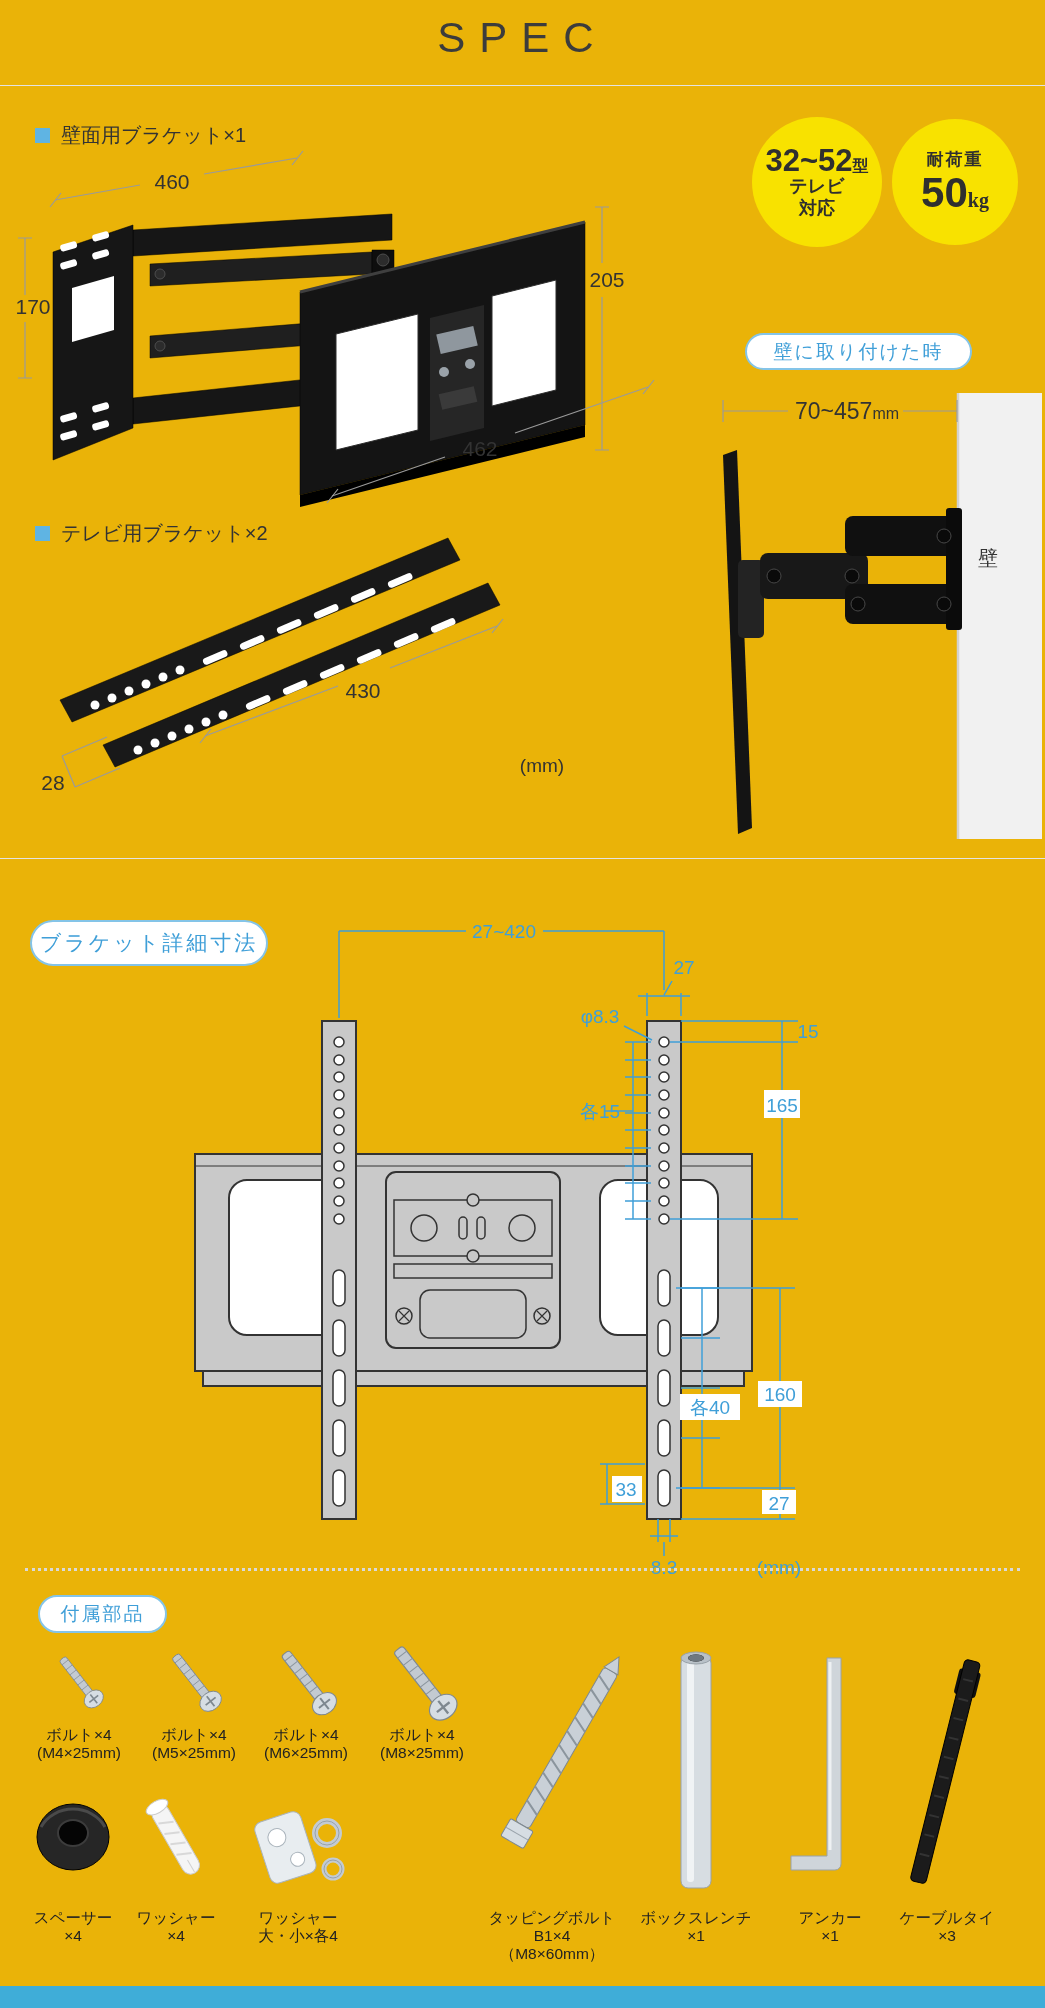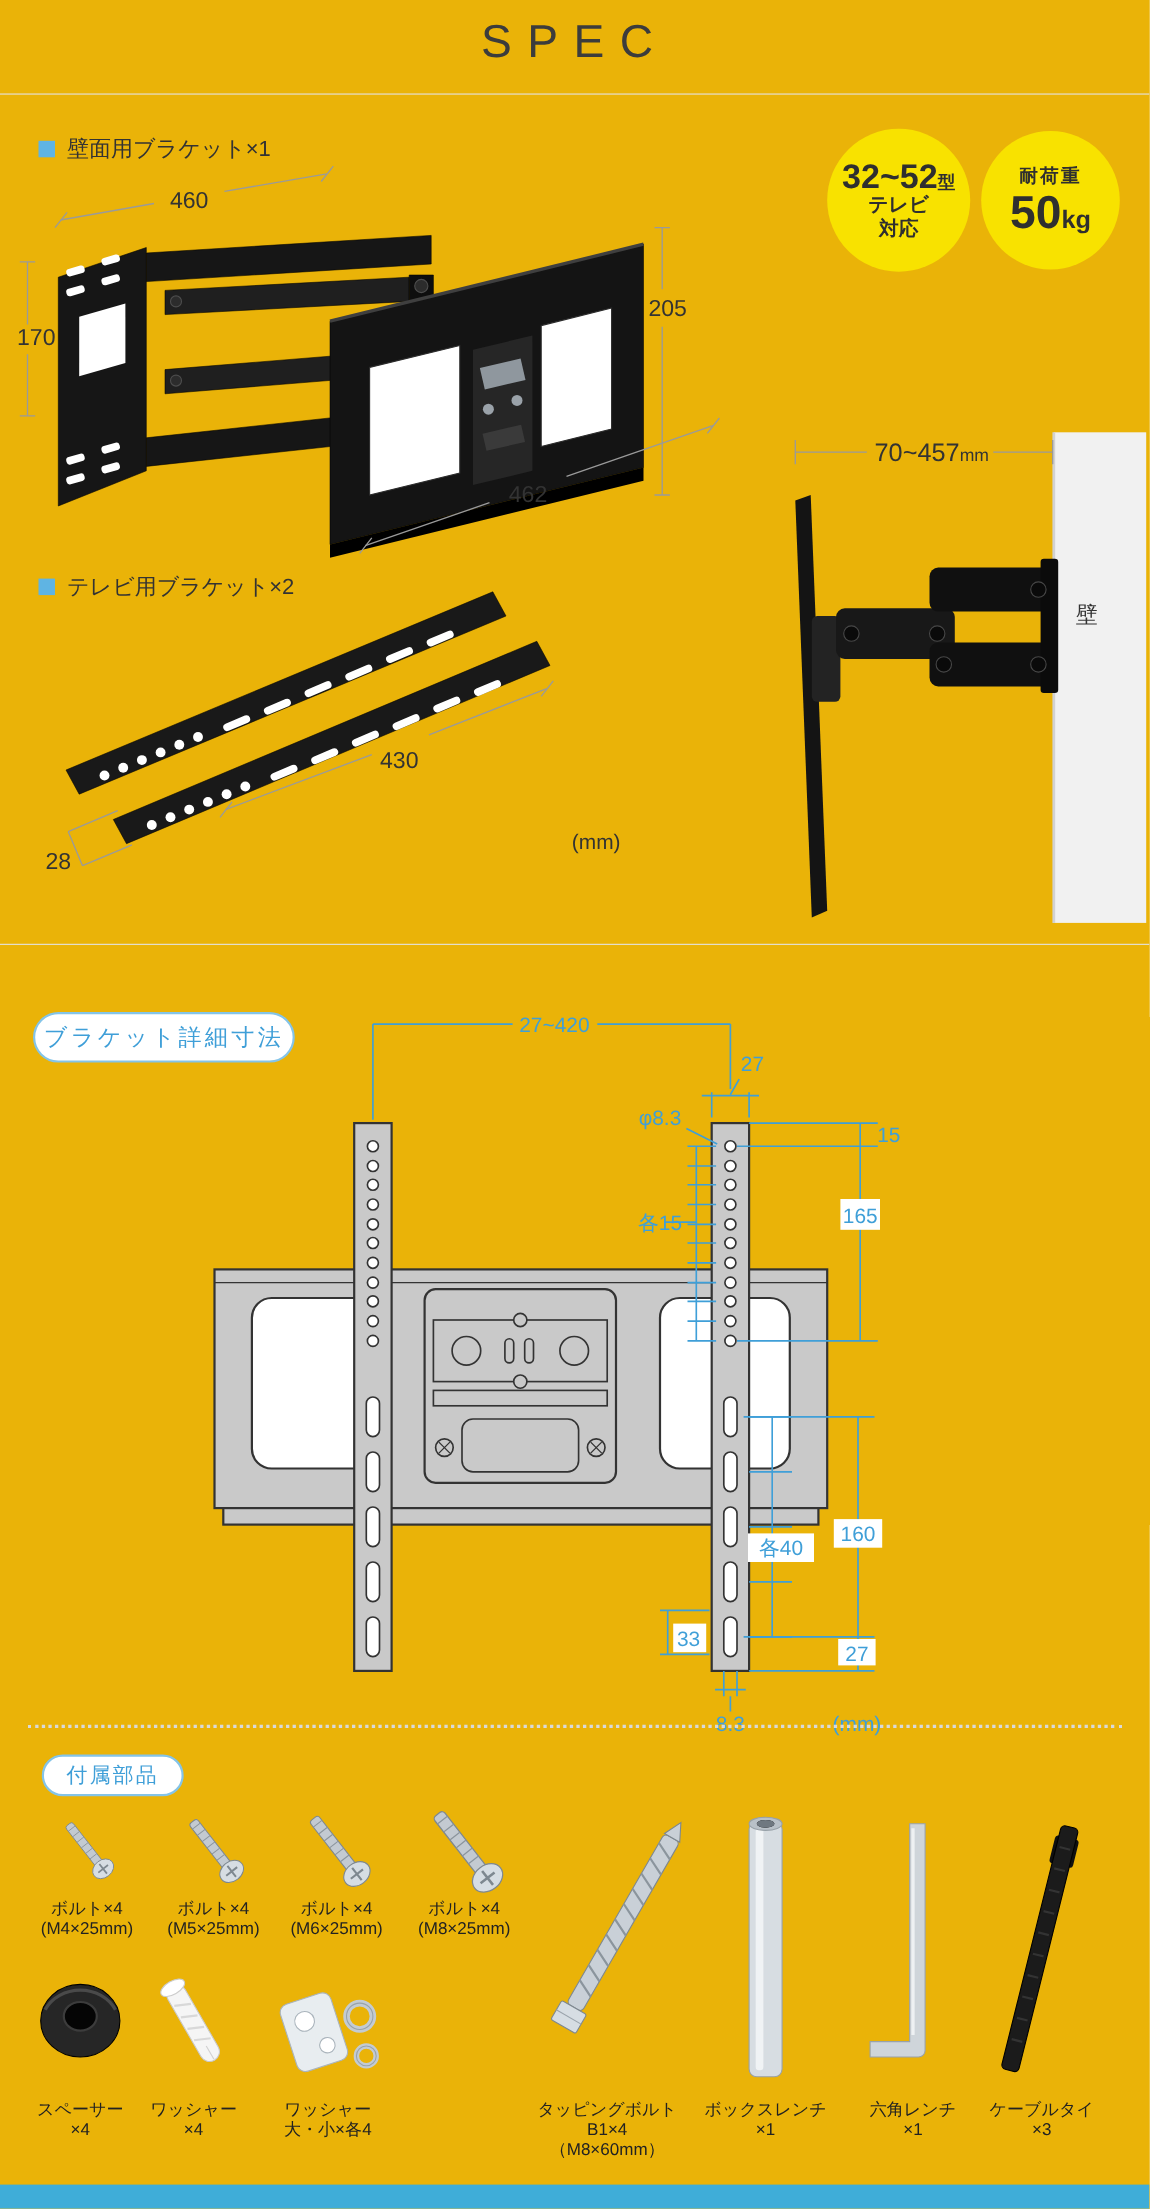--- a/index.html
+++ b/index.html
@@ -15,21 +15,21 @@
   .pill { position:absolute; border:2px solid #84c4e8; border-radius:30px; color:#3f9fd8;
     display:flex; align-items:center; justify-content:center; background:#fff; }
   .badge-circle { position:absolute; background:#f8e200; border-radius:50%;
     display:flex; flex-direction:column; justify-content:center;
     color:#2f2f2f; text-align:center; }
   .bc-big { font-size:31px; font-weight:bold; line-height:1.0; }
   .bc-sup { font-size:16px; font-weight:bold; }
   .bc-line { font-size:18px; font-weight:bold; line-height:1.2; }
   .bc-title { font-size:17px; font-weight:bold; letter-spacing:2px; }
   .bc-num { font-size:42px; font-weight:bold; line-height:1.05; }
-  .bc-unit { font-size:23px; font-weight:bold; }
+  .bc-unit { font-size:20px; font-weight:bold;font-family:Liberation Serif, serif; }
   svg text { font-family:"Liberation Sans","DejaVu Sans",sans-serif; }
   .dimtxt { fill:#333; font-size:21px; }
   .dimtxt-s { fill:#333; font-size:19px; }
   .bluetxt { fill:#3f9fd8; font-size:19px; }
   .part { position:absolute; text-align:center; }
   .pl1, .pl2 { font-size:15.5px; color:#222; line-height:18px; font-weight:500; }
   .bottom-bar { position:absolute; left:0; width:100%; height:22px; background:#3fadd8; }
   .abs { position:absolute; }
 </style>
 </head>
@@ -52,20 +52,21 @@
   <div class="badge-circle" style="left:752px; top:117px; width:130px; height:130px;">
     <div style="line-height:1;"><span class="bc-big">32~52</span><span class="bc-sup">型</span></div>
     <div class="bc-line">テレビ</div>
     <div class="bc-line">対応</div>
   </div>
   <div class="badge-circle" style="left:892px; top:119px; width:126px; height:126px;">
     <div class="bc-title">耐荷重</div>
     <div style="line-height:1;"><span class="bc-num">50</span><span class="bc-unit">kg</span></div>
   </div>
 
+  <div class="pill" style="left:745px; top:333px; width:227px; height:37px; font-size:19px; letter-spacing:2px;">壁に取り付けた時</div>
 
   <svg class="abs" style="left:0; top:95px;" width="1045" height="770" viewBox="0 95 1045 770">
 
     <g>
 
       <g stroke="#9a9a9a" stroke-width="1.2" fill="none">
         <path d="M55,200 L140,185 M204,174 L297,158"></path>
         <path d="M50,207 L61,193 M292,165 L303,151"></path>
       </g>
       <text class="dimtxt" x="172" y="189" text-anchor="middle">460</text>
@@ -417,21 +418,21 @@
       <ellipse cx="65" cy="20" rx="8" ry="3.5" fill="#6f7880"></ellipse>
     </svg>
     <div class="pl1">ボックスレンチ</div>
     <div class="pl2">×1</div>
   </div>
   <div class="part" style="left:765px; top:1638px; width:130px;">
     <svg width="130" height="267" viewBox="0 0 130 267">
       <path d="M62,20 h14 v206 a6,6 0 0 1 -6,6 h-44 v-14 h36 Z" fill="#cfd5da" stroke="#99a2aa"></path>
       <path d="M65,24 V212" stroke="#eef1f3" stroke-width="3"></path>
     </svg>
-    <div class="pl1">六角レンチ</div>
+    <div class="pl1">アンカー</div>
     <div class="pl2">×1</div>
   </div>
   <div class="part" style="left:882px; top:1638px; width:130px;">
     <svg width="130" height="267" viewBox="0 0 130 267">
       <g transform="rotate(14 65 135)">
         <rect x="52" y="30" width="22" height="26" rx="3" fill="#101010"></rect>
         <rect x="55" y="20" width="16" height="228" rx="4" fill="#1b1b1b" stroke="#000"></rect>
         <path d="M58,40 H68 M58,60 H68 M58,80 H68 M58,100 H68 M58,120 H68 M58,140 H68 M58,160 H68 M58,180 H68 M58,200 H68 M58,220 H68" stroke="#333" stroke-width="2"></path>
       </g>
     </svg>

